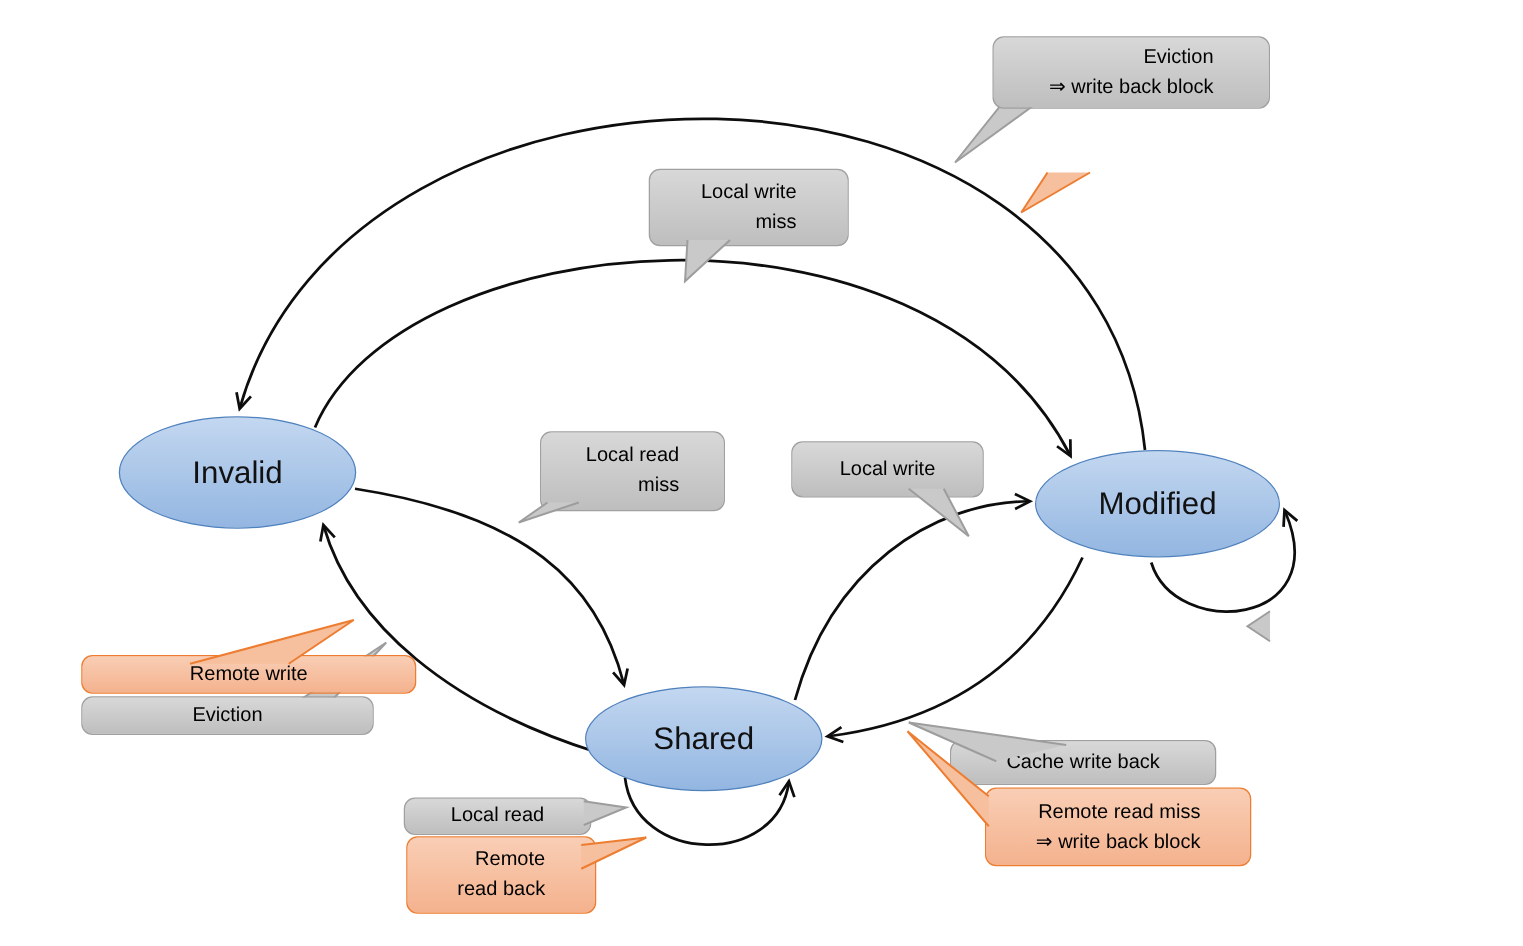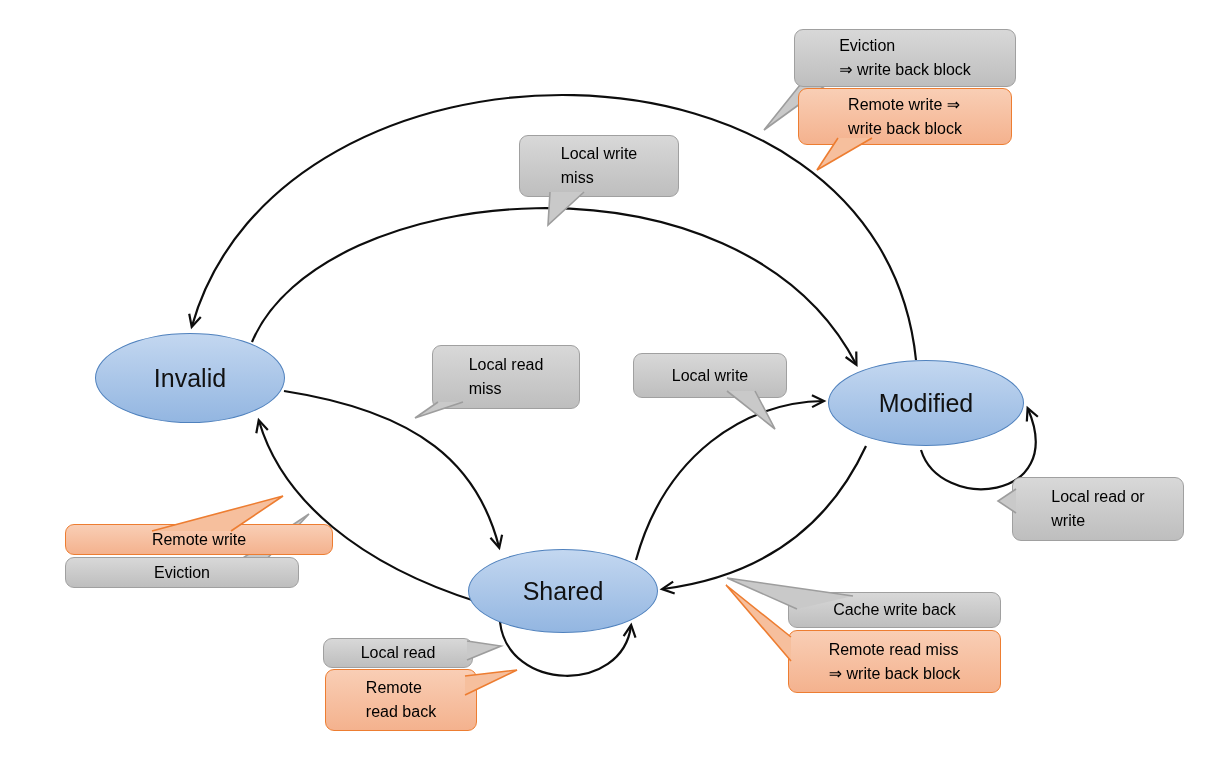--- a/index.html
+++ b/index.html
@@ -11,21 +11,21 @@
   .state{
     position:absolute;box-sizing:border-box;border-radius:50%;
     background:linear-gradient(#c3d7f0,#93b6e1);
     border:1.6px solid #4f81bd;
     display:flex;align-items:center;justify-content:center;
     font-size:25px;color:#111;z-index:2;
   }
   .callout{
     position:absolute;box-sizing:border-box;border-radius:9px;
     display:flex;align-items:center;justify-content:center;
-    text-align:left;font-size:16px;line-height:1.5;
+    text-align:right;font-size:16px;line-height:1.5;
     white-space:pre-line;z-index:2;padding:1px 6px;color:#000;
   }
   .gray{background:linear-gradient(#d8d8d8,#bebebe);border:1.6px solid #a0a0a0;}
   .orange{background:linear-gradient(#f9ceb5,#f4b28e);border:1.6px solid #ed7d31;}
   svg path.arc{fill:none;stroke:#0d0d0d;stroke-width:2.2px;}
   svg path.tail-gray{fill:#c9c9c9;stroke:#9d9d9d;stroke-width:1.6px;}
   svg path.tail-orange{fill:#f6bf9d;stroke:#ed7d31;stroke-width:1.6px;}
   #tails{z-index:3;}
   #arcs{z-index:1;}
 </style>
@@ -57,35 +57,31 @@
   </div>
   <div class="state" style="left:828px;top:360px;width:196px;height:86px;">
     <span>Modified</span>
   </div>
   <div class="state" style="left:468px;top:549px;width:190px;height:84px;">
     <span>Shared</span>
   </div>
 
   <div class="callout gray" style="left:794px;top:29px;width:222px;height:58px;">Eviction
 ⇒ write back block</div>
-  <div class="callout orange" style="left:798px;top:88px;width:214px;height:57px;">Remote write ⇒
-write back block</div>
   <div class="callout gray" style="left:519px;top:135px;width:160px;height:62px;">Local write
 miss</div>
   <div class="callout gray" style="left:432px;top:345px;width:148px;height:64px;">Local read
 miss</div>
   <div class="callout gray" style="left:633px;top:353px;width:154px;height:45px;">Local write</div>
-  <div class="callout gray" style="left:1012px;top:477px;width:172px;height:64px;">Local read or
-write</div>
   <div class="callout orange" style="left:65px;top:524px;width:268px;height:31px;">Remote write</div>
   <div class="callout gray" style="left:65px;top:557px;width:234px;height:31px;">Eviction</div>
   <div class="callout gray" style="left:323px;top:638px;width:150px;height:30px;">Local read</div>
   <div class="callout orange" style="left:325px;top:669px;width:152px;height:62px;">Remote
 read back</div>
-  <div class="callout gray" style="left:788px;top:592px;width:213px;height:36px;">Cache write back</div>
+  <div class="callout gray" style="left:760px;top:592px;width:213px;height:36px;">Cache write back</div>
   <div class="callout orange" style="left:788px;top:630px;width:213px;height:63px;">Remote read miss
 ⇒ write back block</div>
 
   <svg id="tails" class="layer" width="1218" height="757">
     <path class="tail-orange" d="M 872,138 L 817,170 L 838,138"></path>
     <path class="tail-gray" d="M 584,192 L 548,225 L 550,192"></path>
     <path class="tail-gray" d="M 463,402 L 415,418 L 438,402"></path>
     <path class="tail-gray" d="M 727,391 L 775,429 L 755,391"></path>
     <path class="tail-gray" d="M 1016,489 L 998,501 L 1016,513"></path>
     <path class="tail-orange" d="M 152,531 L 283,496 L 231,531"></path>

